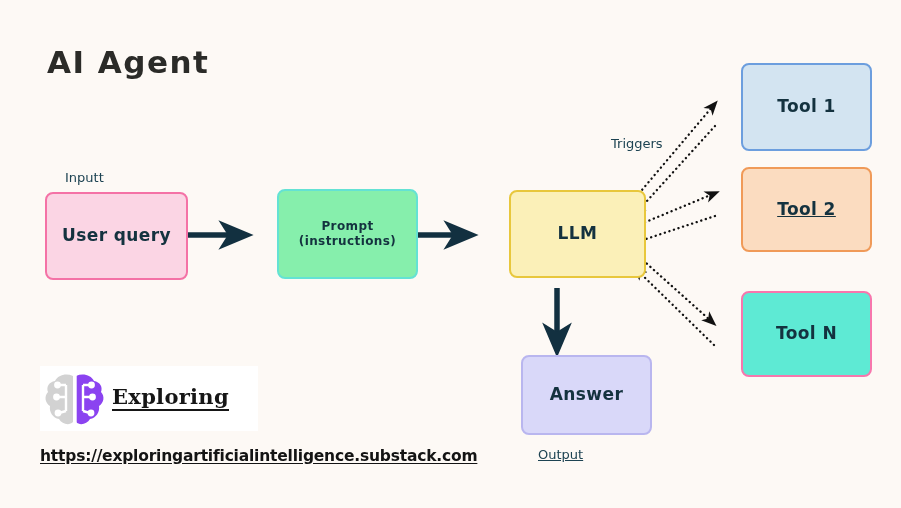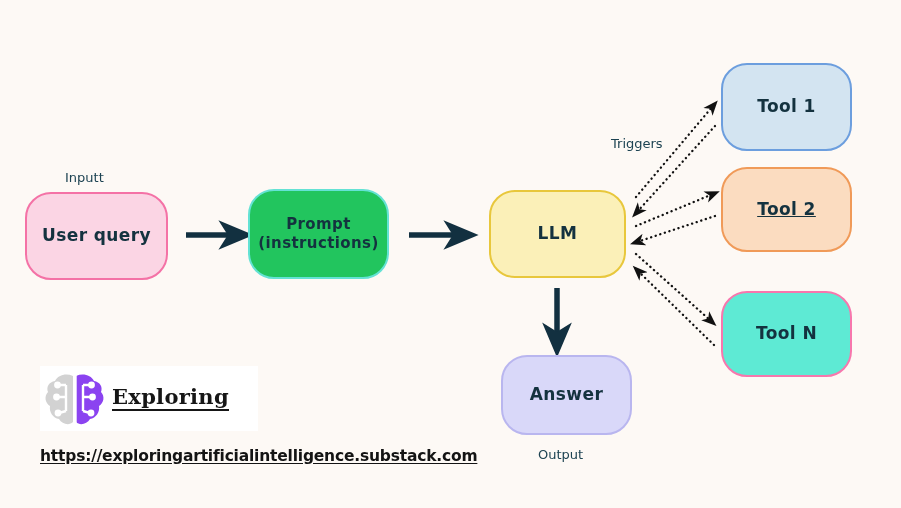--- a/index.html
+++ b/index.html
@@ -27,47 +27,48 @@
     font-weight: 700;
     letter-spacing: 1.5px;
     color: #2b2b28;
     white-space: nowrap;
   }
 
   
   .node {
     position: absolute;
     box-sizing: border-box;
-    border-radius: 26px;
+    border-radius: 8px;
     border-style: solid;
     border-width: 2.2px;
     display: flex;
     align-items: center;
     justify-content: center;
     text-align: center;
     font-family: "DejaVu Sans", sans-serif;
     font-weight: 700;
     color: #14323f;
     line-height: 1.25;
     letter-spacing: 0.4px;
+    margin-left: 20px;
   }
   .node-label {
     display: block;
     white-space: pre-line;
   }
 
   #node-user-query {
     left: 25px;  top: 192px;  width: 143px; height: 88px;
     background: #fbd5e4; border-color: #f472a6;
     font-size: 17px;
   }
   #node-prompt {
-    left: 248px; top: 189px;  width: 141px; height: 90px;
-    background: #22c55e; border-color: #64e2d4;
-    font-size: 15px;
+    left: 257px; top: 189px;  width: 141px; height: 90px;
+    background: #86efac; border-color: #64e2d4;
+    font-size: 12px;
   }
   #node-llm {
     left: 489px; top: 190px;  width: 137px; height: 88px;
     background: #fbf0b8; border-color: #e8c73c;
     font-size: 17px;
   }
   #node-answer {
     left: 501px; top: 355px;  width: 131px; height: 80px;
     background: #d9d8f9; border-color: #b9b6ef;
     font-size: 17px;
@@ -92,21 +93,21 @@
 
   
   .caption {
     position: absolute;
     font-family: "DejaVu Sans", sans-serif;
     font-size: 13px;
     color: #1d4352;
     white-space: nowrap;
   }
   #caption-input  { left: 65px;  top: 170px; text-align: center; }
-  #caption-output { left: 538px; top: 447px; }
+  #caption-output { left: 538px; top: 447px; text-decoration: underline; }
   #caption-triggers { left: 611px; top: 136px; }
 
   
   #arrows {
     position: absolute;
     left: 0; top: 0;
     width: 901px; height: 508px;
     pointer-events: none;
   }
 
@@ -158,20 +159,21 @@
     text-underline-offset: 2px;
     letter-spacing: -0.2px;
     white-space: nowrap;
   }
 </style>
 </head>
 <body>
 
 <div id="canvas">
 
+  <div id="title">AI Agent</div>
 
   <svg id="arrows" viewBox="0 0 901 508" xmlns="http://www.w3.org/2000/svg">
     <defs>
       <marker id="solidHead" markerWidth="7" markerHeight="7" refX="3.2" refY="3" orient="auto" markerUnits="strokeWidth">
         <path d="M0,0.3 L6.4,3 L0,5.7 L1.7,3 Z" fill="#123040"></path>
       </marker>
       <marker id="dotHeadA" markerWidth="7" markerHeight="7" refX="3.4" refY="3" orient="auto" markerUnits="strokeWidth">
         <path d="M0,0.4 L6.6,3 L0,5.6 L1.8,3 Z" fill="#111111"></path>
       </marker>
       <marker id="dotHeadB" markerWidth="7" markerHeight="7" refX="3.4" refY="3" orient="auto" markerUnits="strokeWidth">

